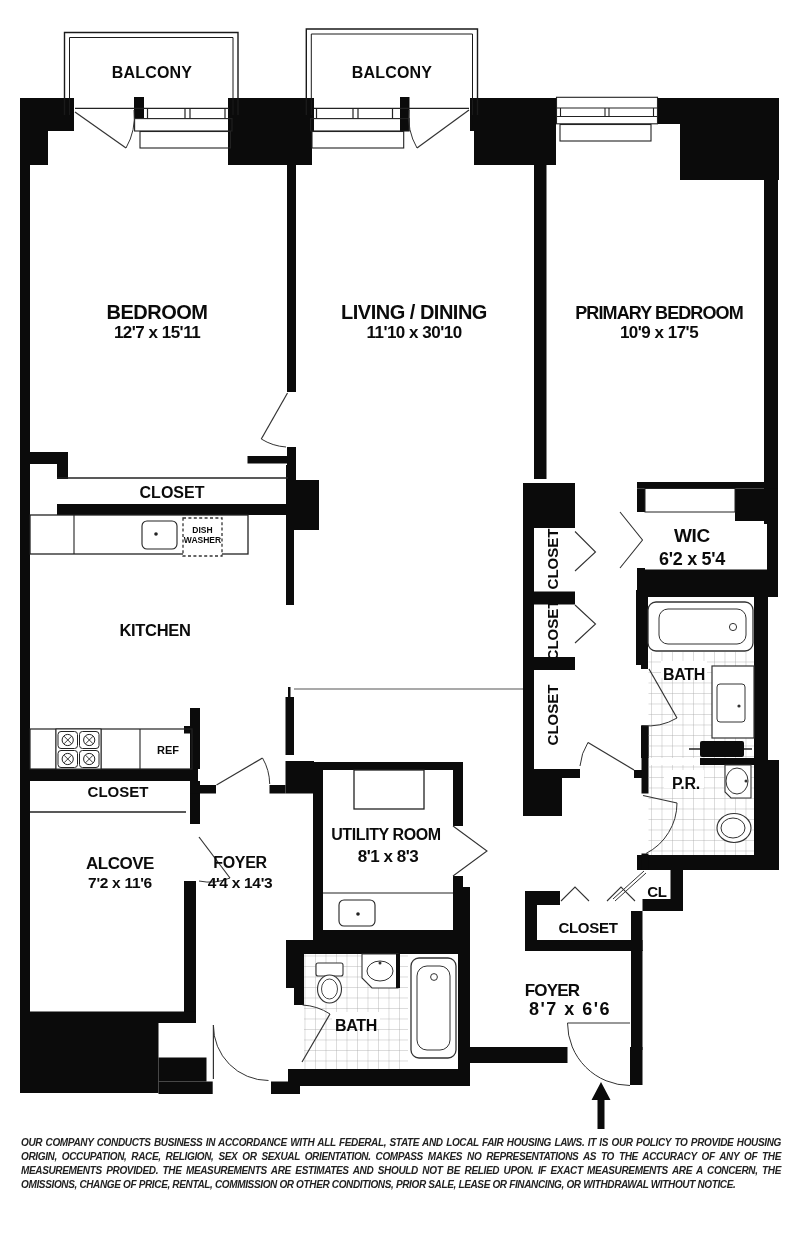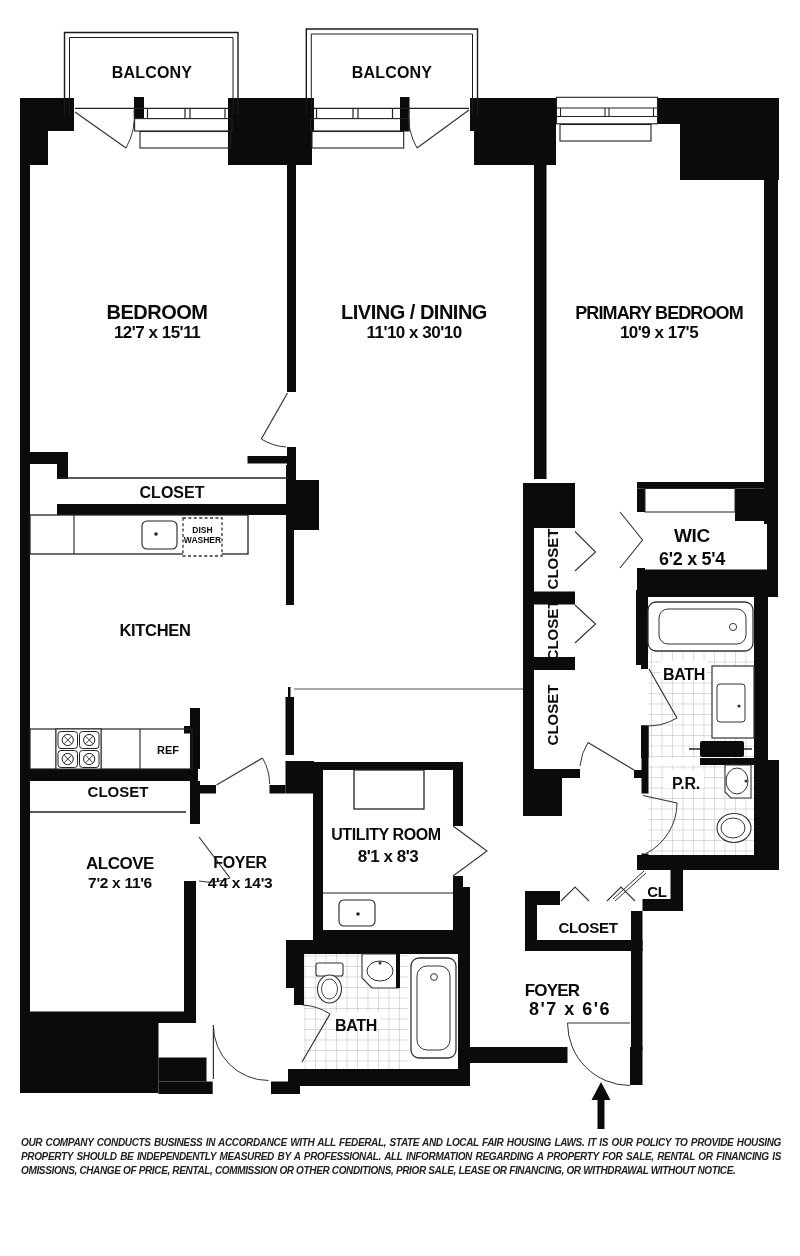--- a/index.html
+++ b/index.html
@@ -424,16 +424,17 @@
 </g>
 
 <g stroke="#333" stroke-width="1.2" fill="none">
 <line x1="302" y1="1062" x2="330" y2="1014"></line>
 <path d="M330,1014 A56,56 0 0 0 302.5,1005" stroke-width="1"></path>
 </g>
 </svg>
 
 <div class="disc">
 <div>OUR COMPANY CONDUCTS BUSINESS IN ACCORDANCE WITH ALL FEDERAL, STATE AND LOCAL FAIR HOUSING LAWS. IT IS OUR POLICY TO PROVIDE HOUSING</div>
-<div>PROPERTY SHOULD BE INDEPENDENTLY MEASURED BY A PROFESSIONAL. ALL INFORMATION REGARDING A PROPERTY FOR SALE, RENTAL OR FINANCING IS</div>
+<div>ORIGIN, OCCUPATION, RACE, RELIGION, SEX OR SEXUAL ORIENTATION. COMPASS MAKES NO REPRESENTATIONS AS TO THE ACCURACY OF ANY OF THE</div>
+<div>MEASUREMENTS PROVIDED. THE MEASUREMENTS ARE ESTIMATES AND SHOULD NOT BE RELIED UPON. IF EXACT MEASUREMENTS ARE A CONCERN, THE</div>
 <div class="last">OMISSIONS, CHANGE OF PRICE, RENTAL, COMMISSION OR OTHER CONDITIONS, PRIOR SALE, LEASE OR FINANCING, OR WITHDRAWAL WITHOUT NOTICE.</div>
 </div>
 </div>
 
 </body></html>

